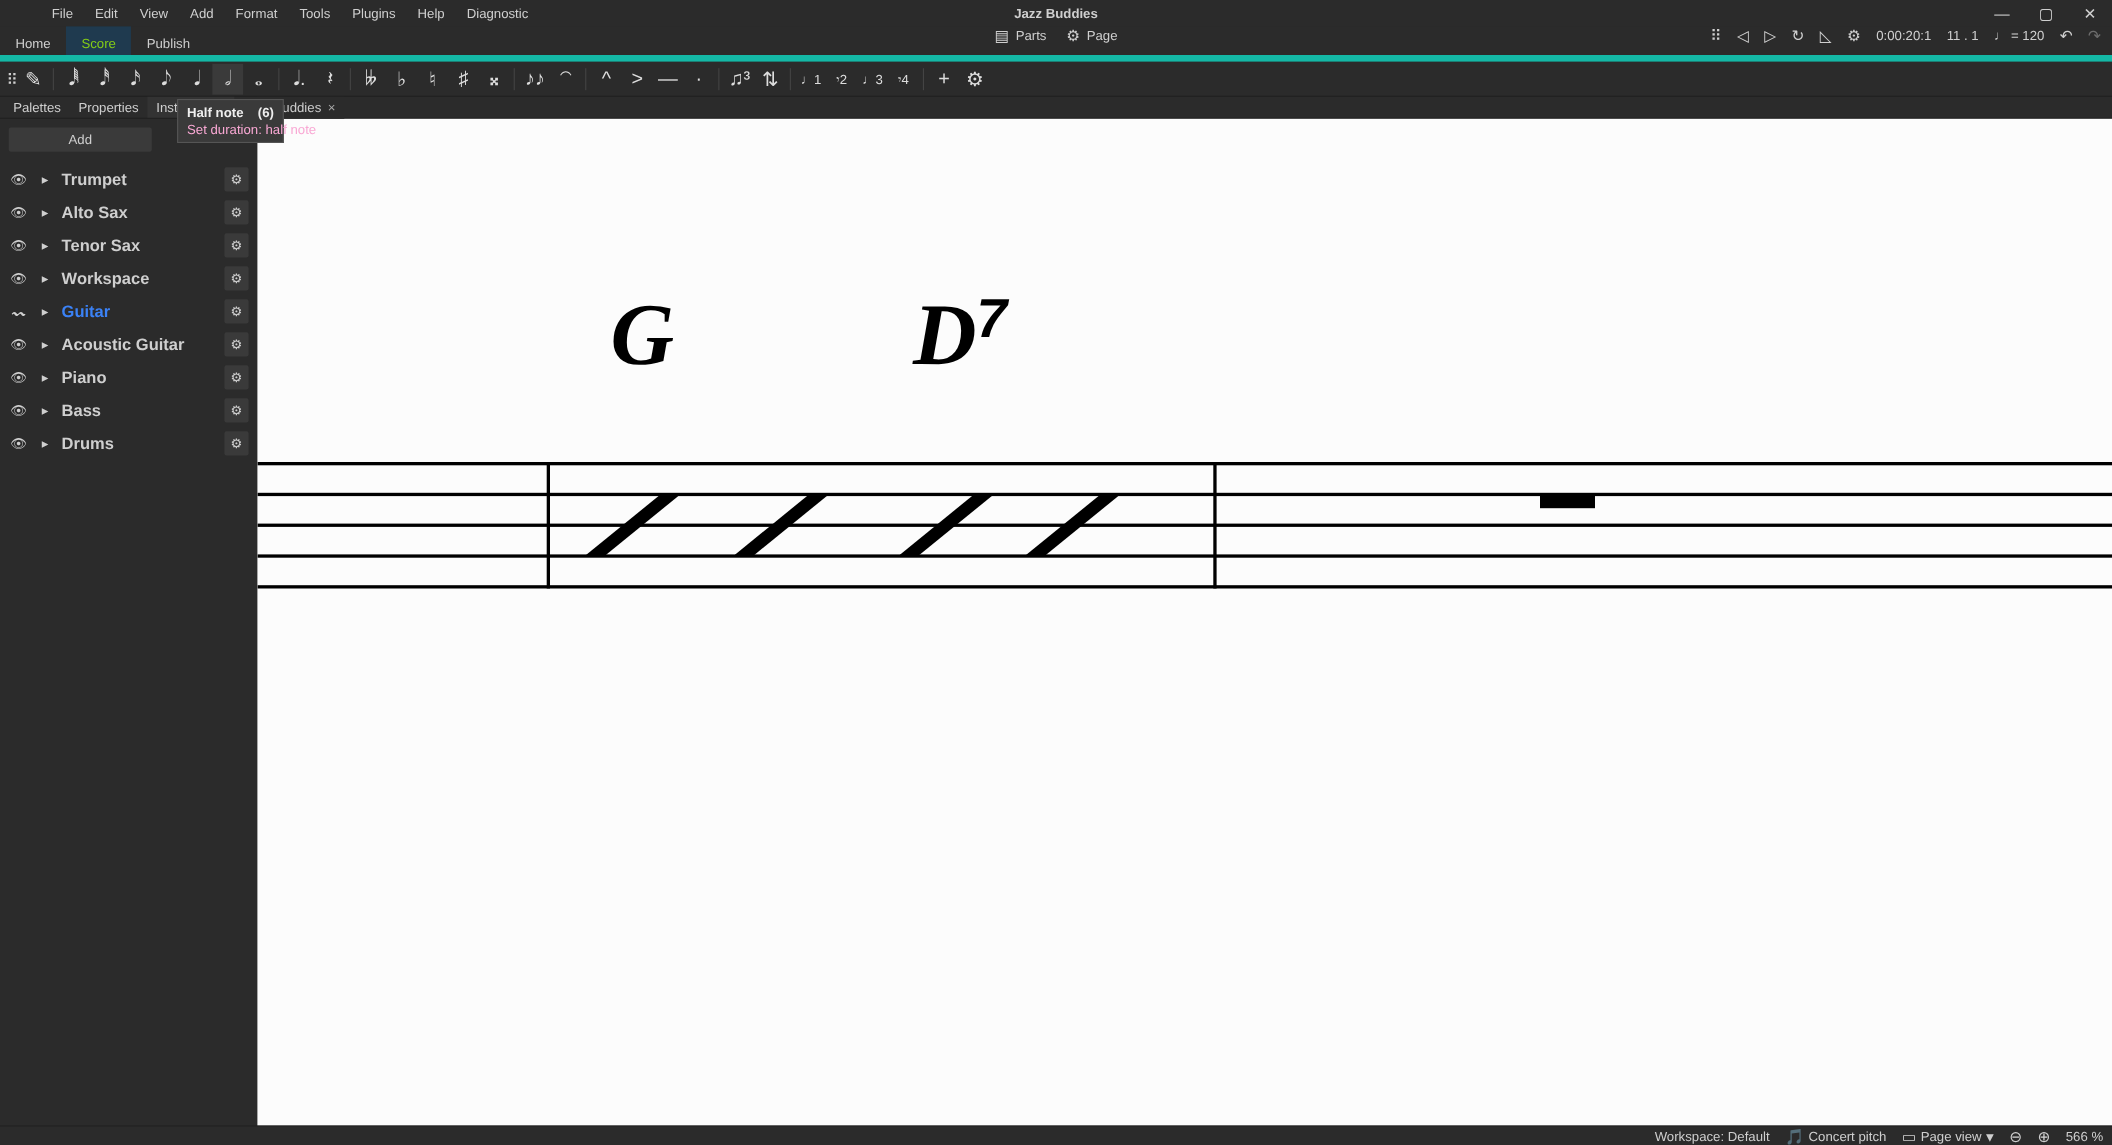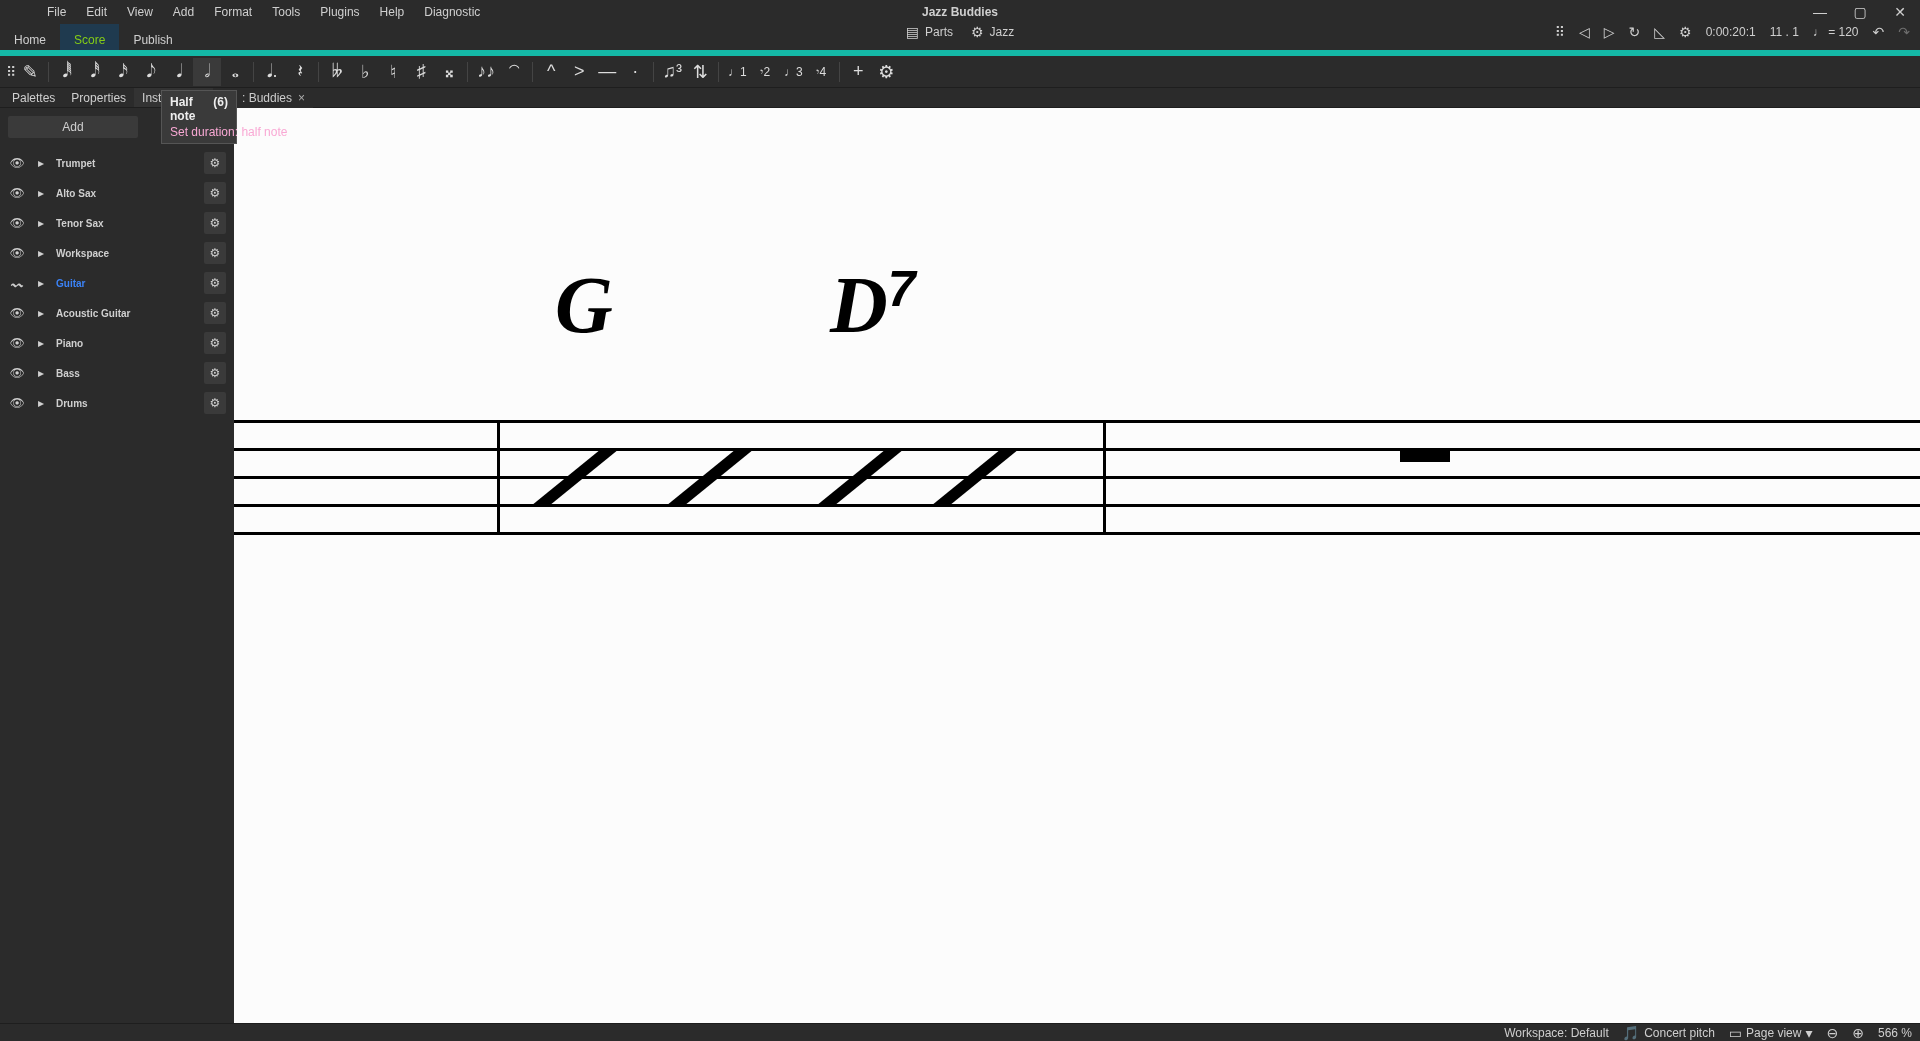--- a/index.html
+++ b/index.html
@@ -22,37 +22,37 @@
 .cc-item { display: flex; align-items: center; gap: 6px; }
 .right-controls { position: absolute; right: 10px; display: flex; align-items: center; gap: 14px; }
 
 
 .notebar { height: 32px; background: #2b2b2b; border-bottom: 1px solid #1e1e1e; display: flex; align-items: center; padding: 0 6px; gap: 0; }
 .note-btn { width: 28px; height: 28px; display: flex; align-items: center; justify-content: center; cursor: default; color: #ddd; }
 .note-btn.active { background: #3a3a3a; }
 .note-sep { width: 1px; height: 20px; background: #444; margin: 0 4px; }
 
 
-.tooltip { position: absolute; left: 161px; top: 90px; background: #3a3a3a; border: 1px solid #555; padding: 4px 8px; z-index: 50; width: 76px; }
+.tooltip { position: absolute; left: 161px; top: 90px; background: #3a3a3a; border: 1px solid #555; padding: 4px 8px; z-index: 50; width: 97px; }
 .tooltip .tt-line1 { font-weight: 600; color: #eee; display: flex; justify-content: space-between; }
 .tooltip .tt-line2 { color: #f9a8d4; margin-top: 2px; white-space: nowrap; }
 
 
 .panel-tabs { height: 20px; background: #2b2b2b; display: flex; padding-left: 4px; border-bottom: 1px solid #1e1e1e; }
 .panel-tab { padding: 0 8px; line-height: 20px; cursor: default; }
 .panel-tab.active { background: #333; }
 
 
 .body-row { display: flex; height: calc(1041px - 24px - 32px - 32px - 20px - 18px); }
 .sidebar { width: 234px; background: #2b2b2b; padding: 8px; }
 .add-btn { background: #3a3a3a; height: 22px; width: 130px; display: flex; align-items: center; justify-content: center; margin-bottom: 10px; border-radius: 2px; }
 .instr-row { display: flex; align-items: center; height: 30px; gap: 10px; }
 .instr-row .eye { width: 18px; text-align: center; }
 .instr-row .tri { width: 10px; text-align: center; }
-.instr-row .name { flex: 1; font-weight: 600; font-size: 10px; }
+.instr-row .name { flex: 1; font-weight: 600; font-size: 15px; }
 .instr-row .gear { width: 22px; height: 22px; background: #3a3a3a; display: flex; align-items: center; justify-content: center; border-radius: 2px; }
 .instr-row.muted .name { color: #3b82f6; font-weight: 700; }
 
 .canvas { flex: 1; background: #fcfcfc; position: relative; overflow: hidden; }
 
 
 .staff-line { position: absolute; left: 0; right: 0; height: 3px; background: #000; }
 .barline { position: absolute; width: 3px; background: #000; }
 .chord { position: absolute; font-family: Georgia, "Times New Roman", serif; font-weight: 900; font-style: italic; color: #000; }
 .chord.big { font-size: 80px; }
@@ -112,21 +112,21 @@
     <div class="main-tab">Publish</div>
   </div>
 
   <div class="center-controls">
     <div class="cc-item">
       <span class="glyph">▤</span>
       <span>Parts</span>
     </div>
     <div class="cc-item">
       <span class="glyph">⚙</span>
-      <span>Jazz</span>
+      <span>Page</span>
     </div>
   </div>
 
   <div class="right-controls">
     <span class="glyph">⠿</span>
     <span class="glyph">◁</span>
     <span class="glyph">▷</span>
     <span class="glyph">↻</span>
     <span class="glyph">◺</span>
     <span class="glyph">⚙</span>

